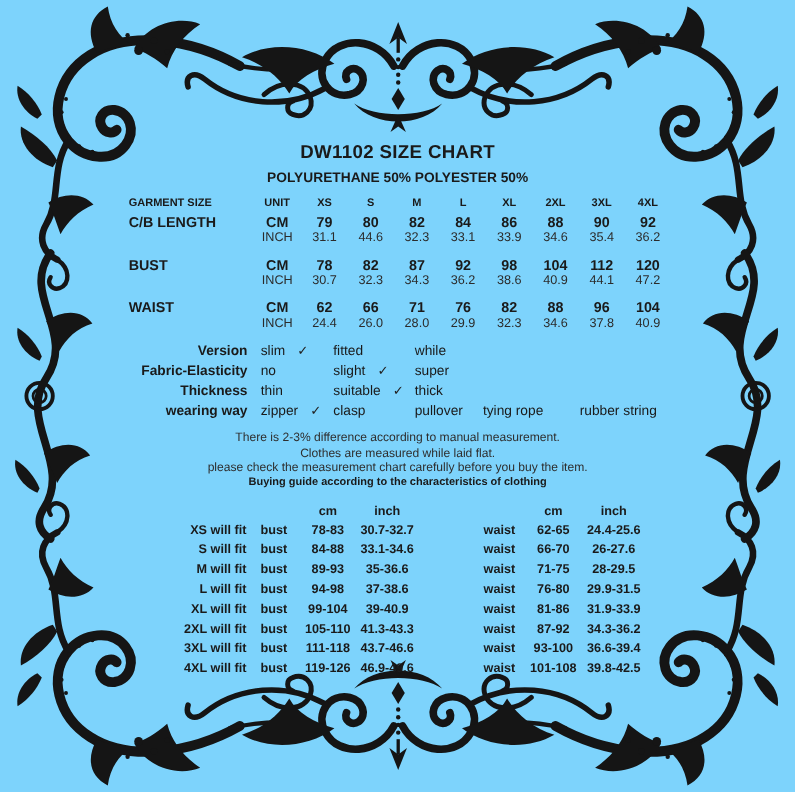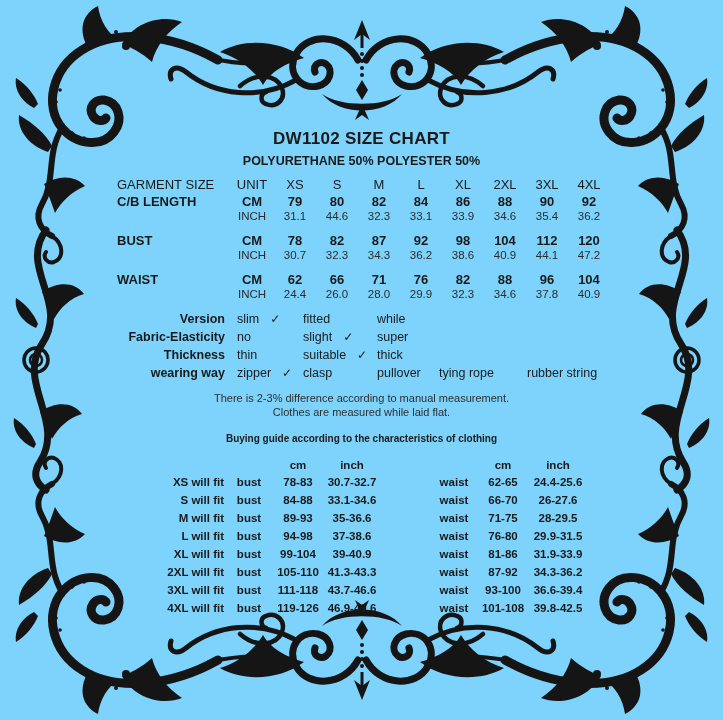--- a/index.html
+++ b/index.html
@@ -11,21 +11,21 @@
   .title{position:absolute;top:129px;left:0;right:0;text-align:center;
          font-size:17px;font-weight:700;letter-spacing:.3px;}
   .subtitle{position:absolute;top:154px;left:0;right:0;text-align:center;
             font-size:12.5px;font-weight:700;}
 
   table.size-table{position:absolute;left:117px;top:176px;border-collapse:collapse;
                    table-layout:fixed;border-spacing:0;}
   .size-table th,.size-table td{width:42px;text-align:center;padding:0;white-space:nowrap;}
   .size-table th:first-child,.size-table td:first-child{width:113px;text-align:left;}
   .size-table th:nth-child(2),.size-table td:nth-child(2){width:44px;}
-  .size-table th{font-size:13px;font-weight:400;height:17px;}
+  .size-table th{font-size:10px;font-weight:700;height:17px;}
   .size-table tr.b td{font-weight:700;font-size:13px;height:16px;}
   .size-table tr.s td{font-weight:400;font-size:11.5px;height:14px;color:#2b2b2b;}
   .size-table tr.gap td{padding-top:9px;}
 
   .chars{position:absolute;left:120px;top:310px;}
   .char-row{display:flex;align-items:center;height:18px;font-size:12.5px;}
   .char-label{width:105px;text-align:right;font-weight:700;white-space:nowrap;}
   .opt{display:inline-flex;align-items:flex-end;padding-left:12px;box-sizing:border-box;white-space:nowrap;}
   .opt .chk{margin-left:11px;font-size:12px;color:#222;}
   .opt0{width:66px}.opt1{width:74px}.opt2{width:62px}.opt3{width:88px}.opt4{width:110px}
@@ -267,20 +267,21 @@
           </span>
           <span class="opt opt4">
             <span>rubber string</span>
           </span>
         </div>
       </div>
 
     <div class="notes">
       <div>There is 2-3% difference according to manual measurement.</div>
       <div>Clothes are measured while laid flat.</div>
+      <div>please check the measurement chart carefully before you buy the item.</div>
     </div>
 
     <div class="guide-heading">Buying guide according to the characteristics of clothing</div>
 
     <div class="guide" id="guide">
         <div class="guide-row head">
           <span class="size"></span>
           <span class="c"></span>
           <span class="c">cm</span>
           <span class="c">inch</span>

